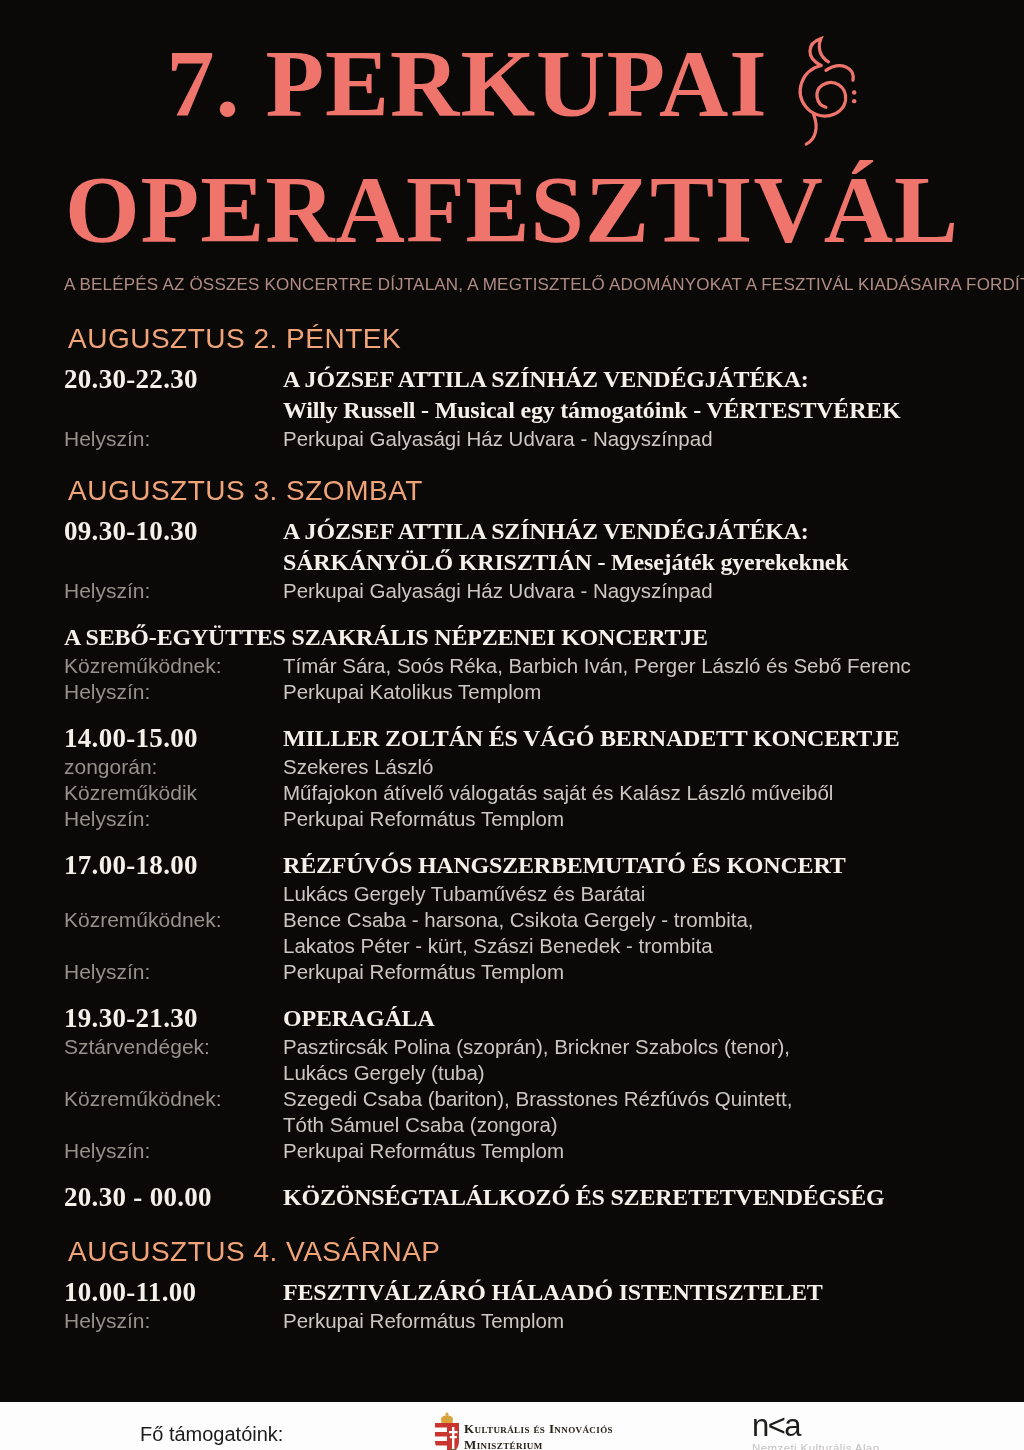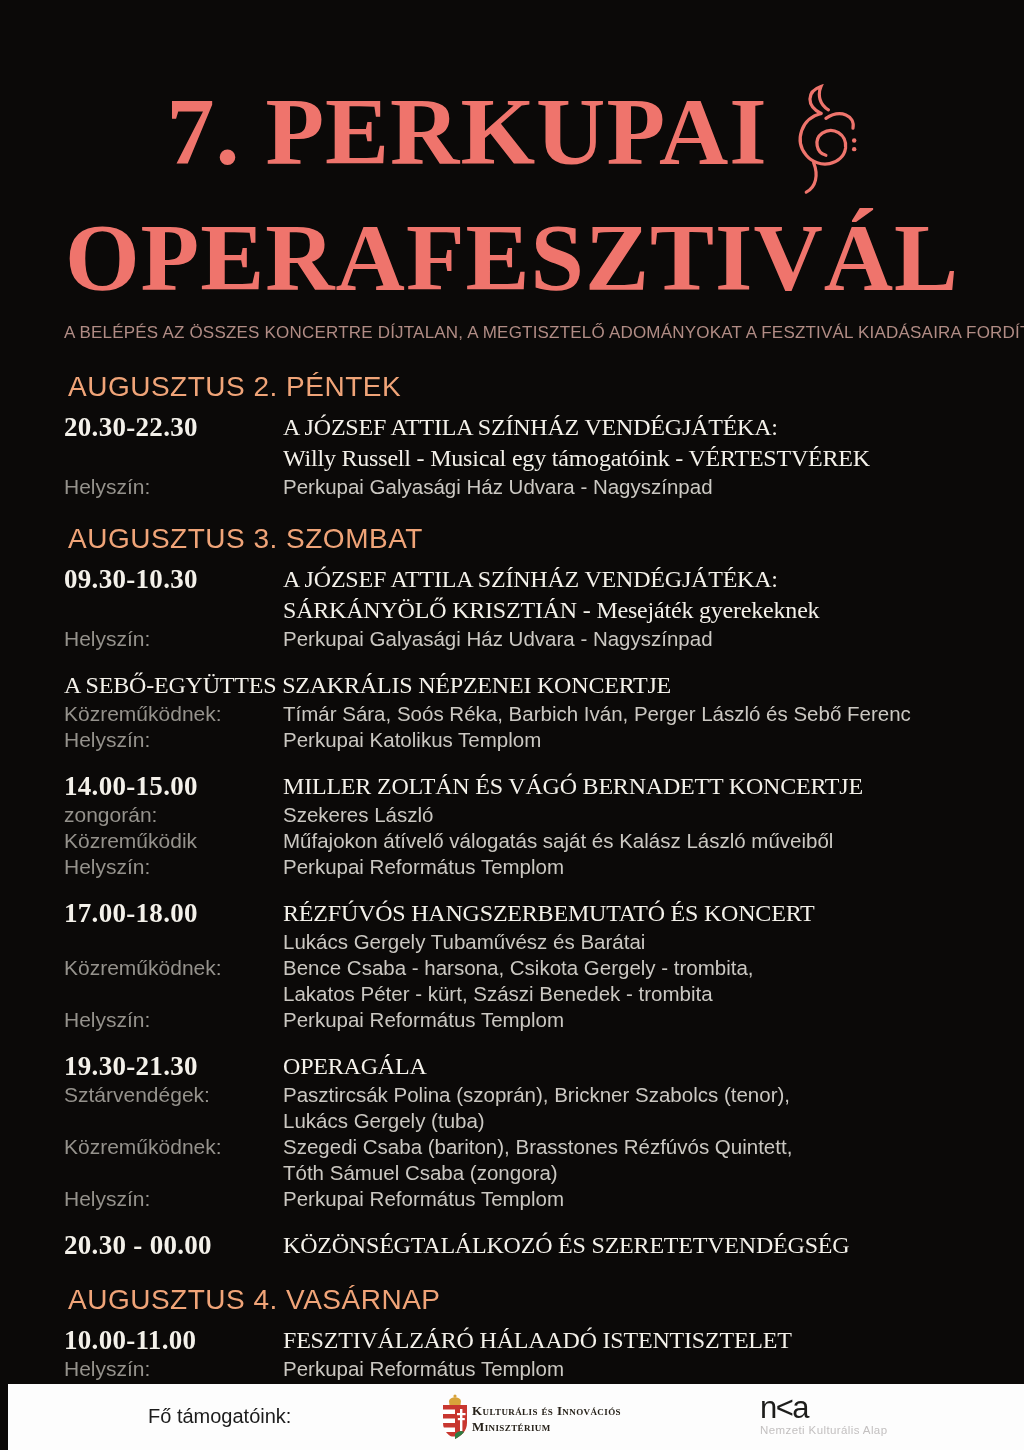--- a/index.html
+++ b/index.html
@@ -6,21 +6,21 @@
   .page{
     position:relative;
     width:1024px;height:1450px;
     background:#0b0908;
     overflow:hidden;
     box-sizing:border-box;
     padding:0 64px;
     font-family:"Liberation Sans",sans-serif;
   }
   
-  .title-block{padding-top:80px;text-align:center;}
+  .title-block{padding-top:32px;text-align:center;}
   .title-line1{display:flex;justify-content:center;align-items:flex-start;}
   .title-text{
     font-family:"Liberation Serif",serif;
     font-weight:700;
     font-size:96px;line-height:104px;
     color:#ef746c;letter-spacing:1px;white-space:nowrap;
   }
   .ornament{margin-left:16px;margin-top:4px;flex:none;}
   .subtitle{
     margin-top:12px;text-align:left;
@@ -35,27 +35,27 @@
   .day-heading.first{margin-top:26px;}
   .event{margin-bottom:18px;}
   .line{display:flex;align-items:flex-end;}
   .lt{width:219px;flex:none;}
   .t-time{
     font-family:"Liberation Serif",serif;font-weight:700;
     font-size:27px;line-height:31px;color:#f4f1ea;letter-spacing:.3px;white-space:nowrap;
   }
   .t-label{font-size:21px;line-height:26px;color:#95928c;white-space:nowrap;}
   .rt-serif{
-    font-family:"Liberation Serif",serif;font-weight:400;
+    font-family:"Liberation Serif",serif;font-weight:700;
     font-size:24px;line-height:31px;color:#f4f1ea;letter-spacing:-.2px;white-space:nowrap;
   }
   .rt-sans{font-size:20.5px;line-height:26px;color:#cbc8c2;white-space:nowrap;}
   
   .footer{
-    position:absolute;left:8px;right:0;bottom:0;height:66px;
+    position:absolute;left:0;right:0;bottom:0;height:48px;
     background:#fdfdfd;
   }
   .sponsors-label{
     position:absolute;left:140px;top:21px;
     font-size:20px;color:#1c1c1c;
   }
   .ministry{position:absolute;left:430px;top:8px;display:flex;align-items:center;}
   .ministry-text{
     font-family:"Liberation Serif",serif;font-variant:small-caps;font-weight:700;
     font-size:13px;line-height:16px;color:#262119;letter-spacing:.4px;

